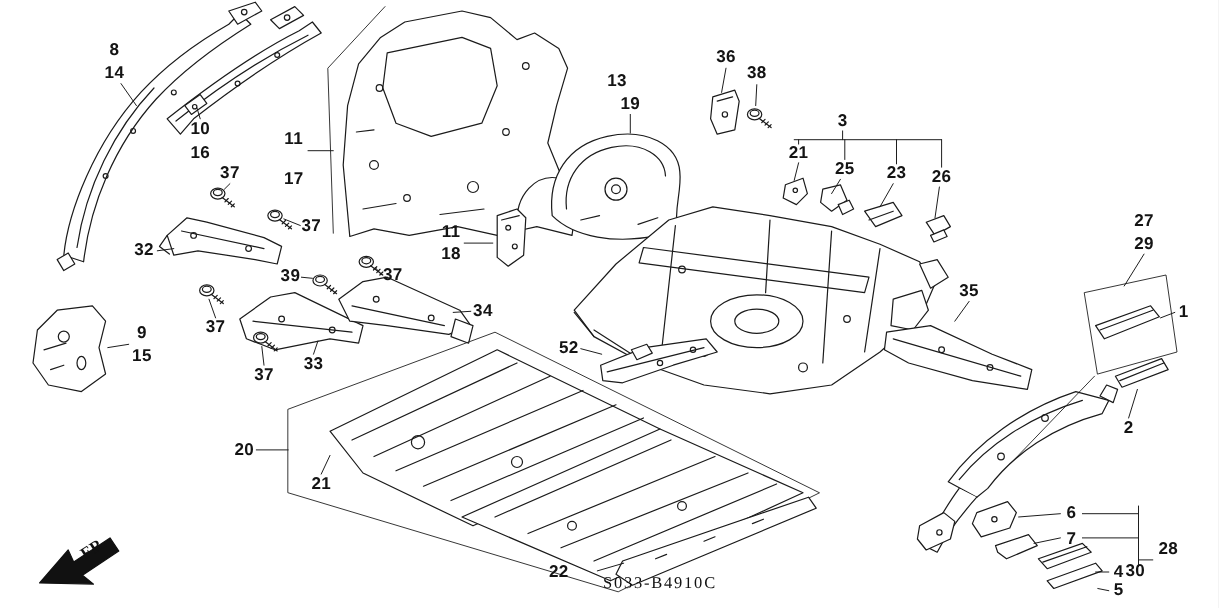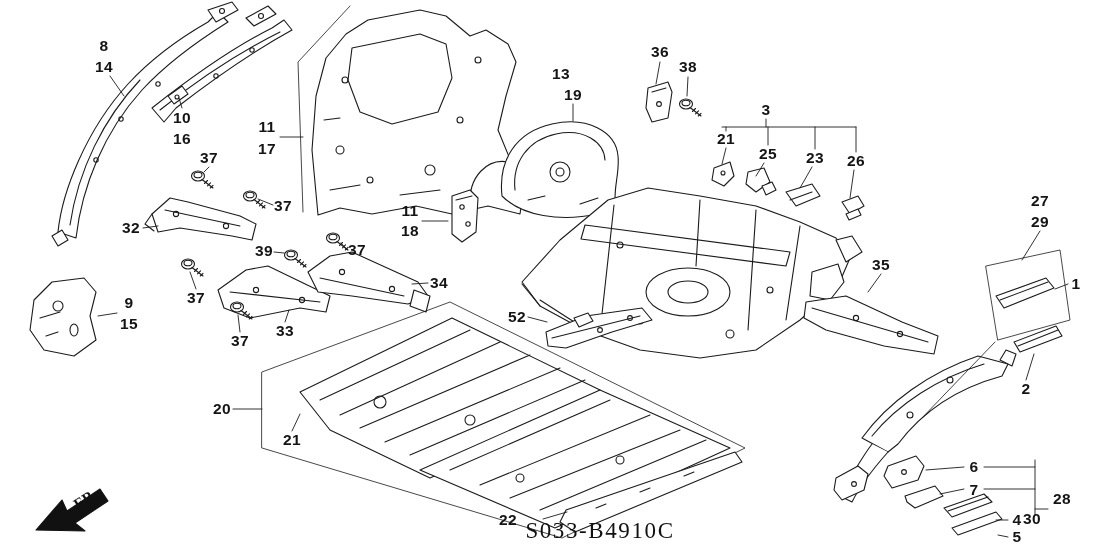--- a/index.html
+++ b/index.html
@@ -2,21 +2,21 @@
 <html><head>
 <meta charset="utf-8">
 <style>
   html,body{margin:0;padding:0;background:#dedede}
   .stage{position:relative;width:1108px;height:553px;background:#ffffff;overflow:hidden;
          font-family:"Liberation Sans",sans-serif}
   .art{position:absolute;left:0;top:0}
   .co{position:absolute;transform:translate(-50%,-50%);font-size:15.5px;font-weight:600;
       color:#141414;letter-spacing:.3px;white-space:nowrap;line-height:1}
   .code{position:absolute;transform:translate(-50%,-50%);font-family:"Liberation Serif",serif;
-        font-size:23px;letter-spacing:1.6px;color:#111;white-space:nowrap}
+        font-size:15px;letter-spacing:1.6px;color:#111;white-space:nowrap}
   .fr{position:absolute;left:86px;top:499px;transform:translate(-50%,-50%) rotate(-33deg);
       font-weight:700;font-size:15px;color:#111;font-family:"Liberation Serif",serif;letter-spacing:.5px}
 </style>
 </head>
 <body>
 
 <div class="stage">
 
   <svg class="art" width="1108" height="553" viewBox="0 0 1108 553" stroke="#1b1b1b" fill="none" stroke-width="1.1" stroke-linejoin="round" stroke-linecap="round">
 
@@ -247,21 +247,21 @@
     <g>
       <path d="M36,530 L62,500 L67,511 L100,489 L108,501 L75,523 L85,531 Z" fill="#111" stroke="#111"></path>
     </g>
   </svg>
 
   <div class="co" style="left:104px;top:46px">8</div>
   <div class="co" style="left:104px;top:67px">14</div>
   <div class="co" style="left:182px;top:118px">10</div>
   <div class="co" style="left:182px;top:139px">16</div>
   <div class="co" style="left:267px;top:127px">11</div>
-  <div class="co" style="left:267px;top:149px">17</div>
+  <div class="co" style="left:267px;top:163px">17</div>
   <div class="co" style="left:209px;top:158px">37</div>
   <div class="co" style="left:283px;top:206px">37</div>
   <div class="co" style="left:131px;top:228px">32</div>
   <div class="co" style="left:264px;top:251px">39</div>
   <div class="co" style="left:357px;top:250px">37</div>
   <div class="co" style="left:196px;top:298px">37</div>
   <div class="co" style="left:129px;top:303px">9</div>
   <div class="co" style="left:129px;top:324px">15</div>
   <div class="co" style="left:240px;top:341px">37</div>
   <div class="co" style="left:285px;top:331px">33</div>

